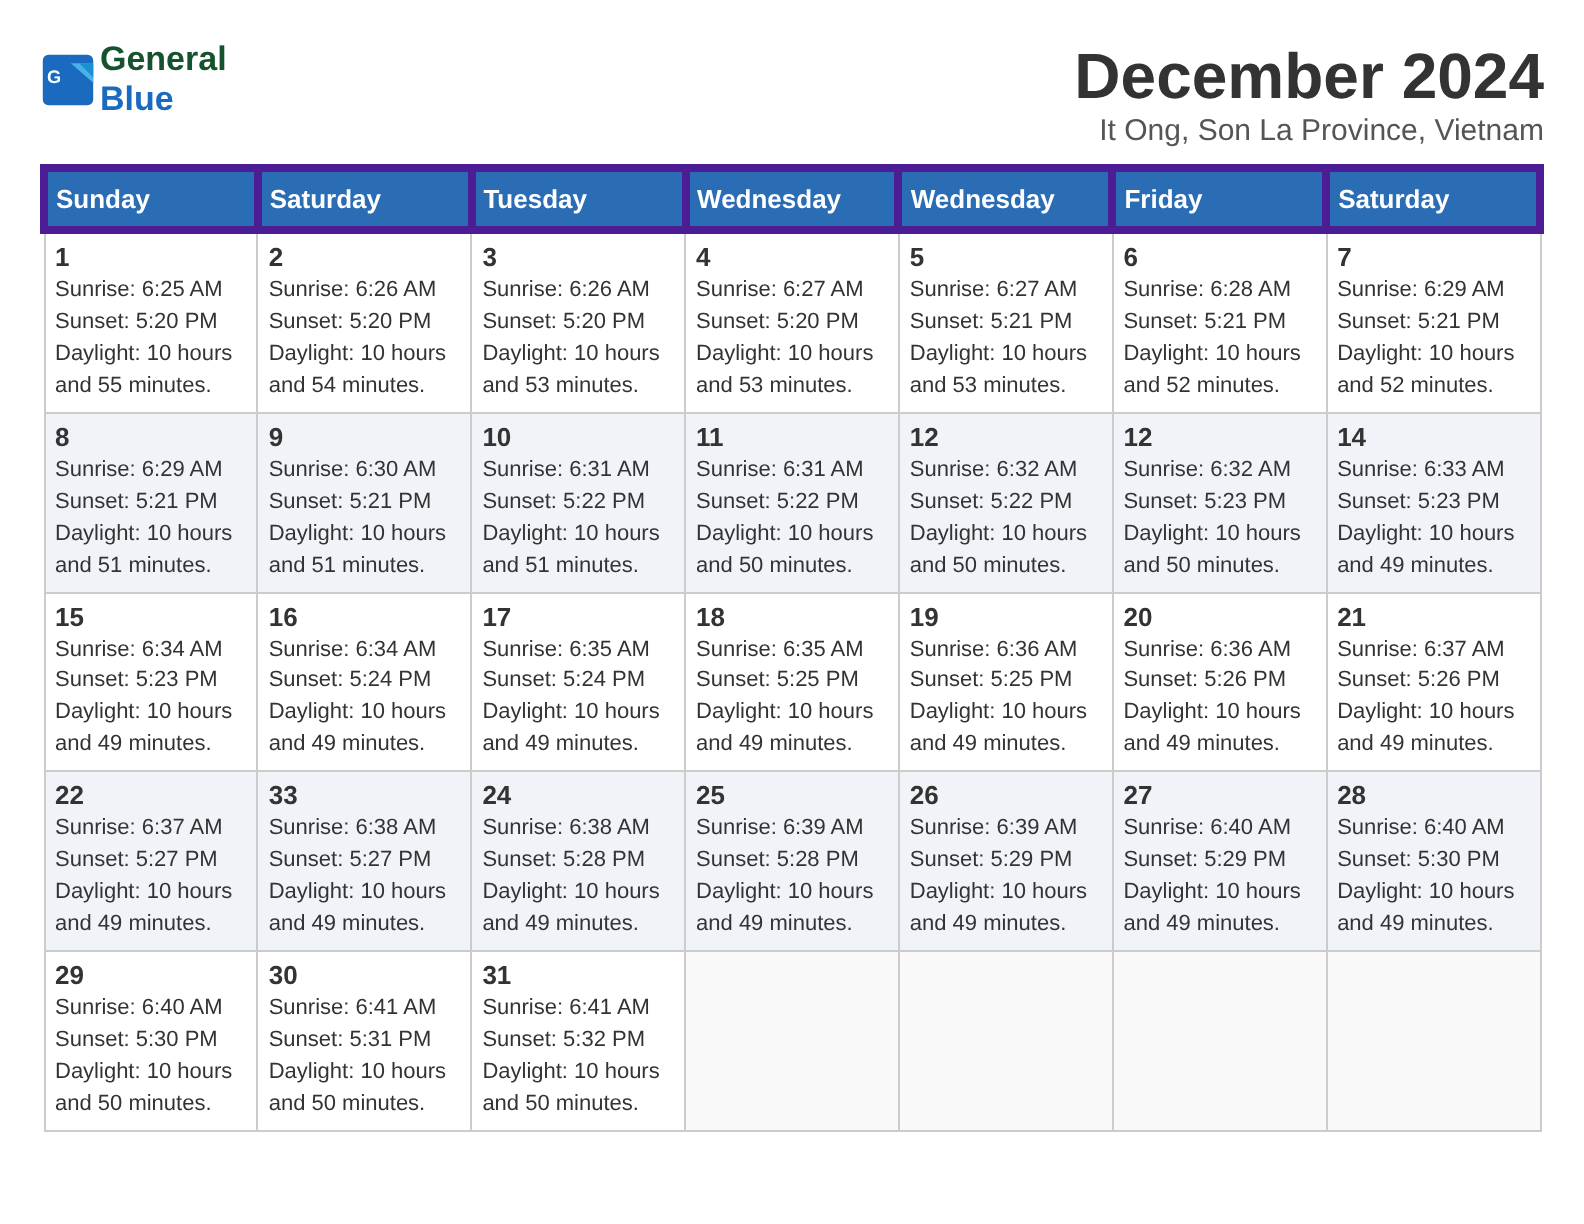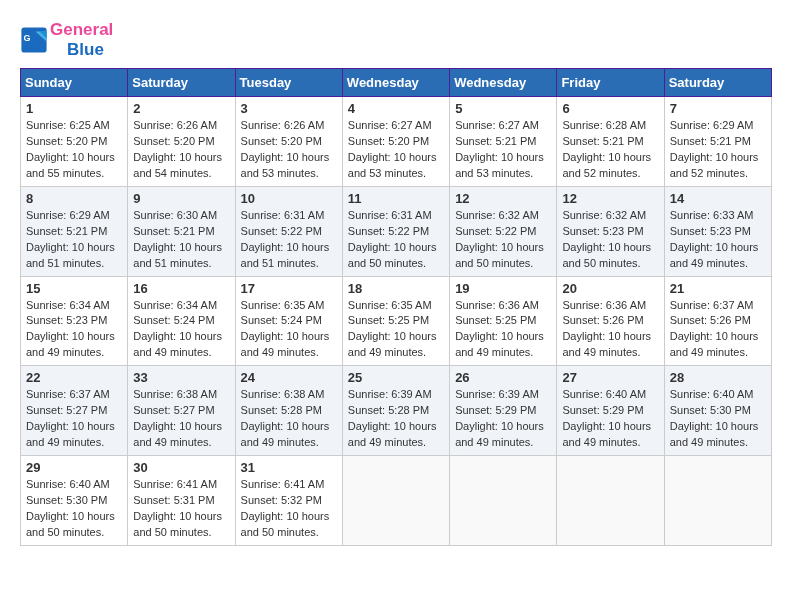--- a/index.html
+++ b/index.html
@@ -42,21 +42,21 @@
       border-collapse: collapse;
       margin-top: 8px;
     }
     .calendar th {
       background: #2a6db5;
       color: #fff;
       font-size: 13px;
       font-weight: bold;
       padding: 6px 4px;
       text-align: left;
-      border: 1px solid #4c1d95;
+      border: 4px solid #4c1d95;
     }
     .calendar td {
       vertical-align: top;
       border: 1px solid #ccc;
       padding: 4px 5px;
       font-size: 10.5px;
       color: #333;
       width: calc(100% / 7);
       min-height: 80px;
     }
@@ -87,26 +87,30 @@
 <div class="header-logo">
   <div class="logo-area">
     <svg class="logo-icon" viewBox="0 0 40 40">
       <rect x="2" y="2" width="36" height="36" rx="4" fill="#1a6abf"></rect>
       <text x="5" y="22" font-size="13" fill="white" font-weight="bold" font-family="Arial">G</text>
       <polygon points="22,8 38,8 38,22" fill="#4ab0e8"></polygon>
       <polygon points="28,8 38,8 38,18" fill="#1a8fd1"></polygon>
     </svg>
     <div>
       <div style="display:flex; align-items:center;">
-        <span style="font-size:17px; font-weight:bold; color:#ec4899;">General</span>
+        <span style="font-size:17px; font-weight:bold; color:#14532d;">General</span>
       </div>
       <div>
-        <span style="font-size:17px; font-weight:bold; color:#1a6abf;margin-left:17px;">Blue</span>
+        <span style="font-size:17px; font-weight:bold; color:#1a6abf;">Blue</span>
       </div>
     </div>
+  </div>
+  <div class="title-area">
+    <div class="main-title">December 2024</div>
+    <div class="subtitle">It Ong, Son La Province, Vietnam</div>
   </div>
 </div>
 
 <table class="calendar">
   <thead>
     <tr id="header-row">
         <th>Sunday</th>
         <th>Saturday</th>
         <th>Tuesday</th>
         <th>Wednesday</th>

